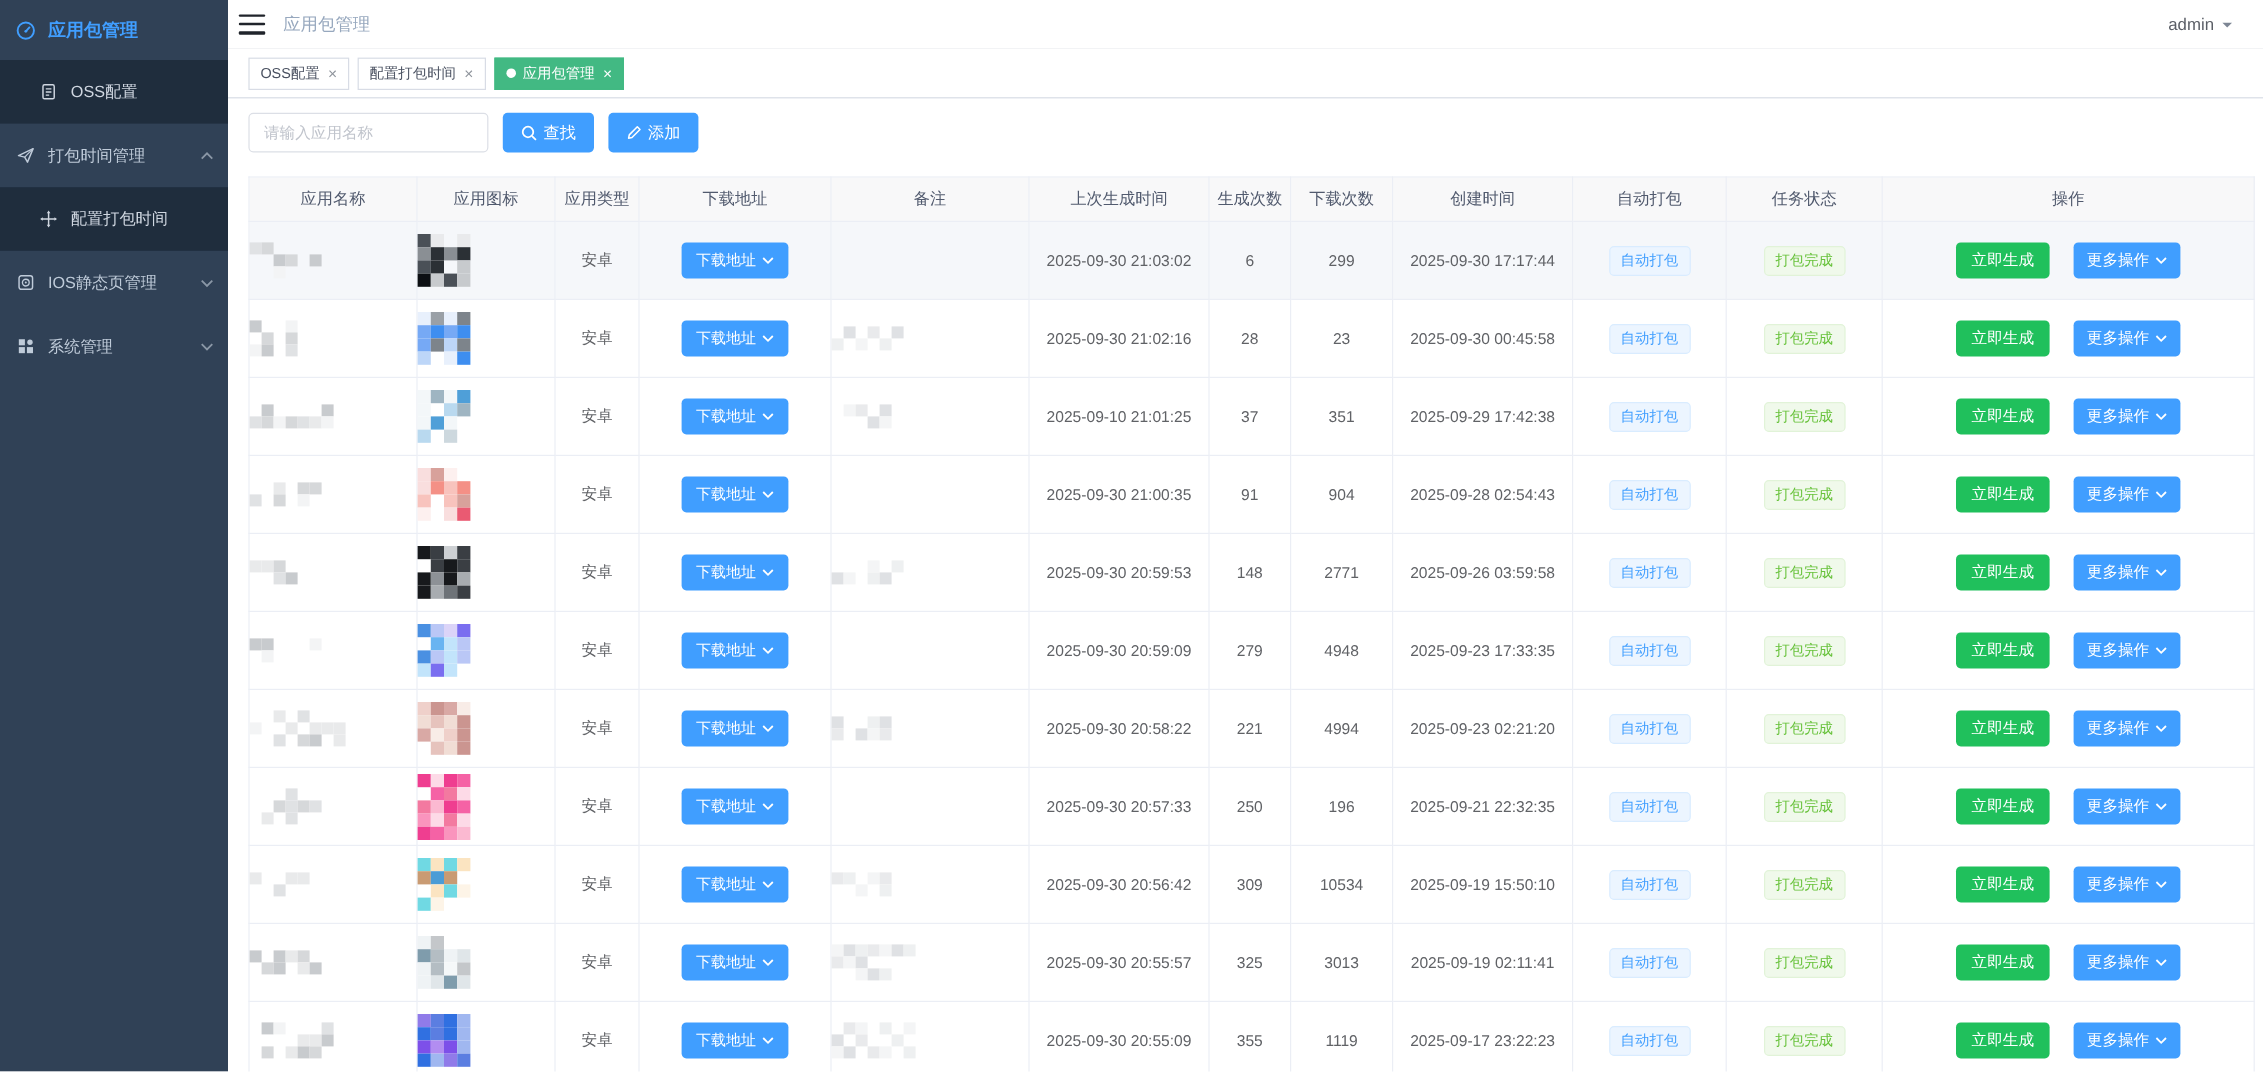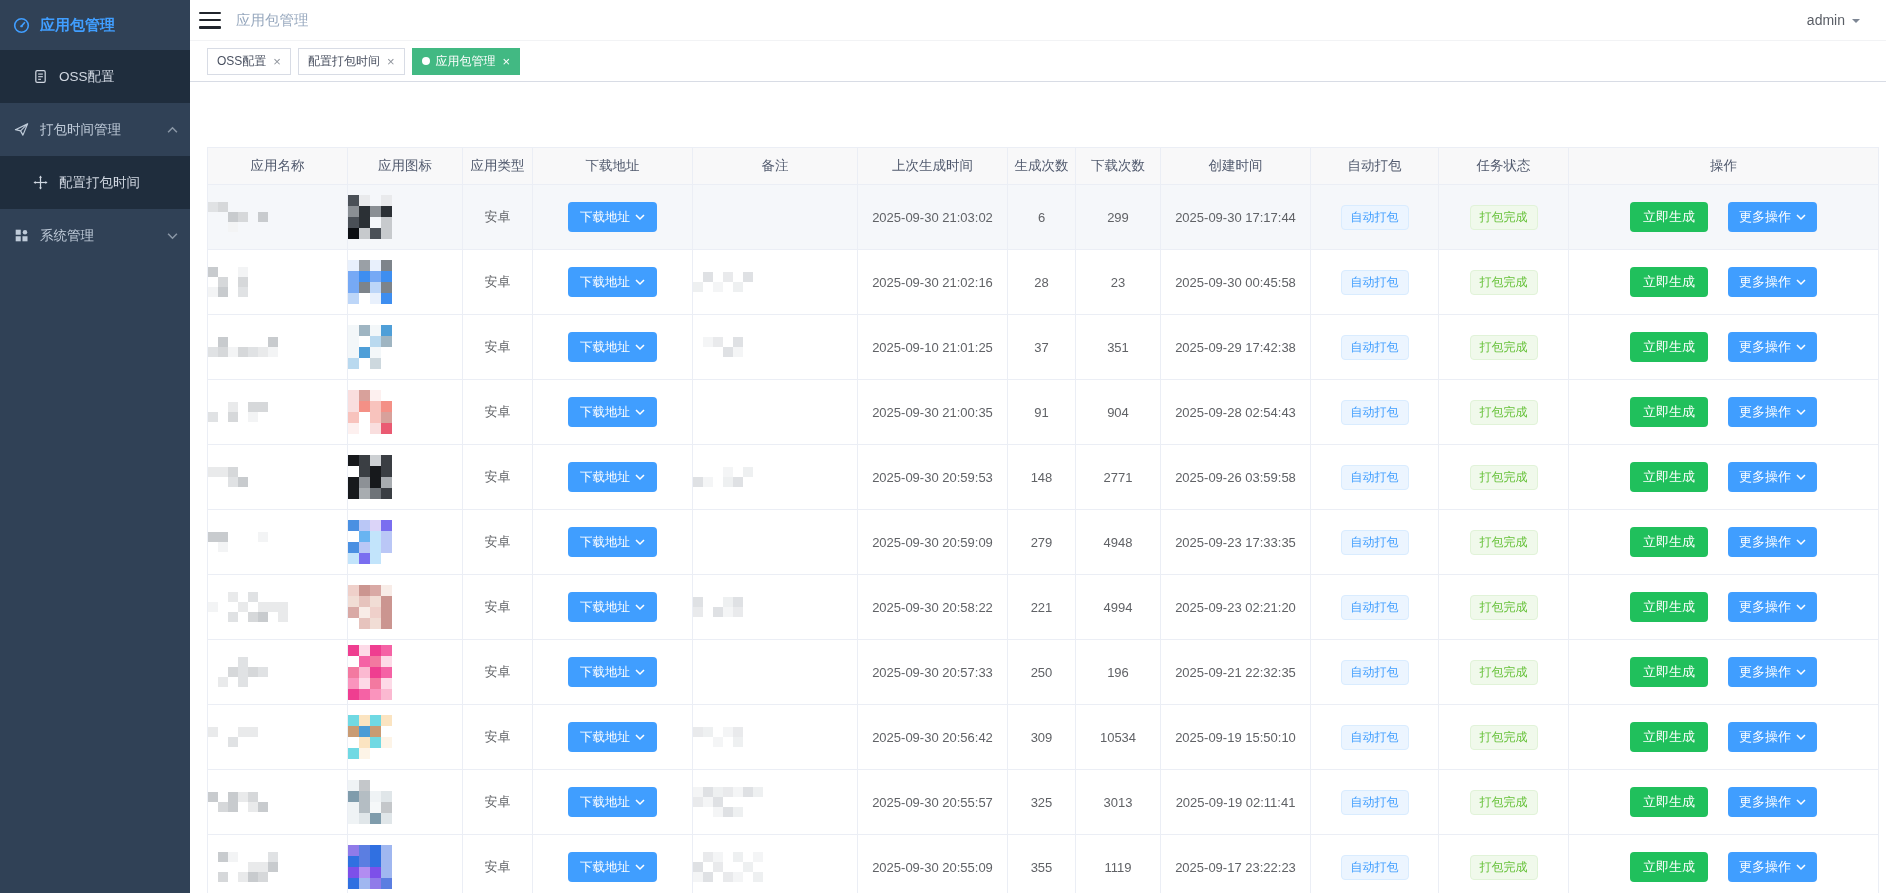--- a/index.html
+++ b/index.html
@@ -105,20 +105,31 @@
           <polygon points="8,15.5 6.4,13.2 9.6,13.2" fill="#d0d7e1"></polygon>
           <polygon points="0.5,8 2.8,6.4 2.8,9.6" fill="#d0d7e1"></polygon>
           <polygon points="15.5,8 13.2,6.4 13.2,9.6" fill="#d0d7e1"></polygon>
         </svg>
       <span class="mi-label">配置打包时间</span>
     </div>
 
 
 
 
+    <div class="menu-item">
+      <svg class="si" width="15" height="15" viewBox="0 0 16 16">
+          <rect x="2" y="2" width="12" height="12" rx="2" fill="none" stroke="#bfcbd9" stroke-width="1.3"></rect>
+          <circle cx="8" cy="8" r="3" fill="none" stroke="#bfcbd9" stroke-width="1.2"></circle>
+          <circle cx="8" cy="8" r="0.9" fill="#bfcbd9"></circle>
+        </svg>
+      <span class="mi-label">IOS静态页管理</span>
+      <svg class="arrow" width="11" height="8" viewBox="0 0 10 7">
+          <polyline points="1,1.5 5,5.5 9,1.5" fill="none" stroke="#8a97a6" stroke-width="1.4"></polyline>
+        </svg>
+    </div>
 
     <div class="menu-item">
       <svg class="si" width="15" height="15" viewBox="0 0 16 16">
           <rect x="1.8" y="1.8" width="5.4" height="5.4" fill="#bfcbd9"></rect>
           <circle cx="11.7" cy="4.5" r="2.4" fill="#bfcbd9"></circle>
           <rect x="1.8" y="8.8" width="5.4" height="5.4" fill="#bfcbd9"></rect>
           <rect x="9" y="8.8" width="5.4" height="5.4" fill="#bfcbd9"></rect>
         </svg>
       <span class="mi-label">系统管理</span>
       <svg class="arrow" width="11" height="8" viewBox="0 0 10 7">
@@ -149,20 +160,36 @@
       <span>配置打包时间</span>
       <span class="x">×</span>
     </span>
     <span class="tab active">
       <i class="dot"></i>
       <span>应用包管理</span>
       <span class="x">×</span>
     </span>
   </div>
 
+  <div class="toolbar">
+    <input class="search-input" type="text" placeholder="请输入应用名称" style="">
+    <button class="btn btn-primary">
+      <svg width="14" height="14" viewBox="0 0 14 14">
+          <circle cx="6" cy="6" r="4.4" fill="none" stroke="#fff" stroke-width="1.5"></circle>
+          <line x1="9.4" y1="9.4" x2="12.6" y2="12.6" stroke="#fff" stroke-width="1.5"></line>
+        </svg>
+      <span>查找</span>
+    </button>
+    <button class="btn btn-primary">
+      <svg width="13" height="13" viewBox="0 0 14 14">
+          <path d="M9.8 1.8 L12.2 4.2 L5 11.4 L2 12 L2.6 9 Z" fill="none" stroke="#fff" stroke-width="1.4" stroke-linejoin="round"></path>
+        </svg>
+      <span>添加</span>
+    </button>
+  </div>
 
   <table class="table">
     <colgroup>
       <col style="width:140px">
         <col style="width:115px">
         <col style="width:70px">
         <col style="width:160px">
       <col style="width:165px">
         <col style="width:150px">
         <col style="width:68px">

